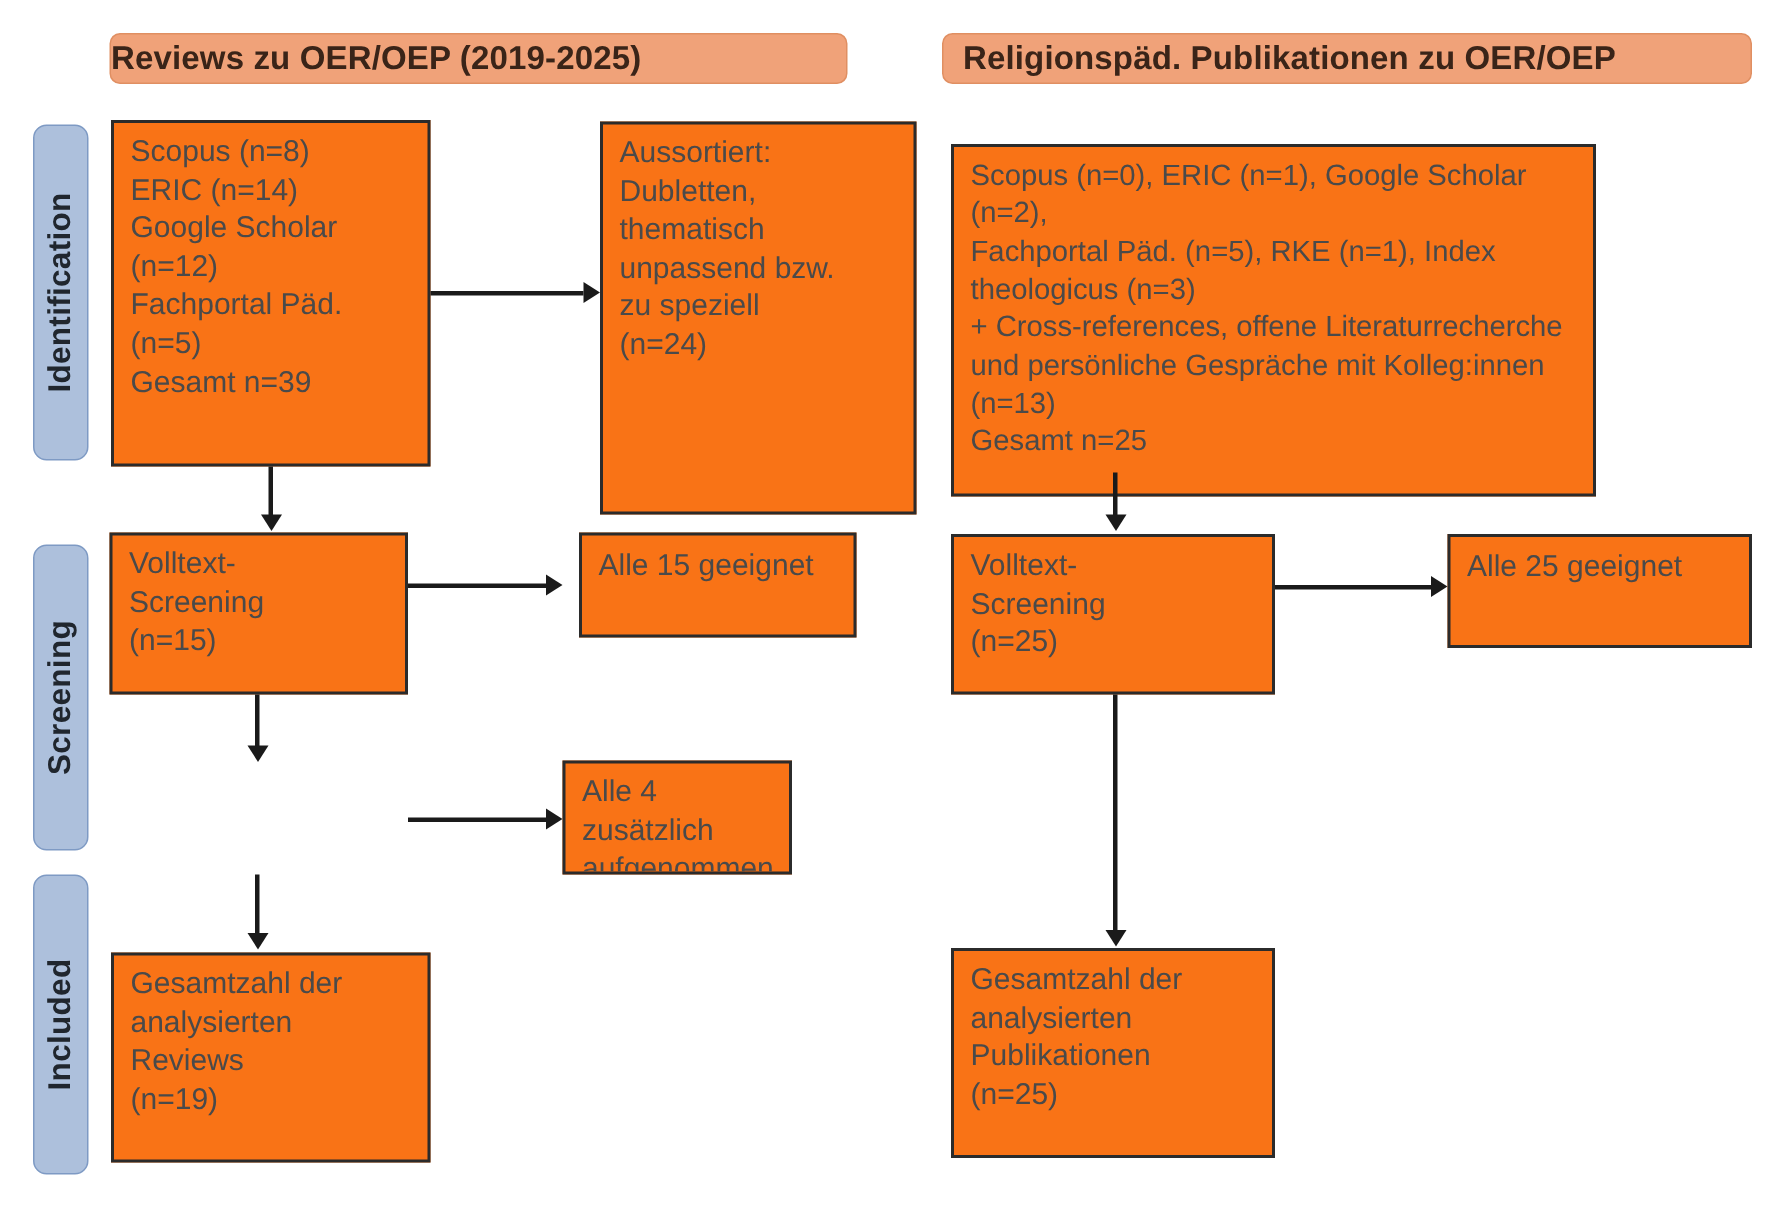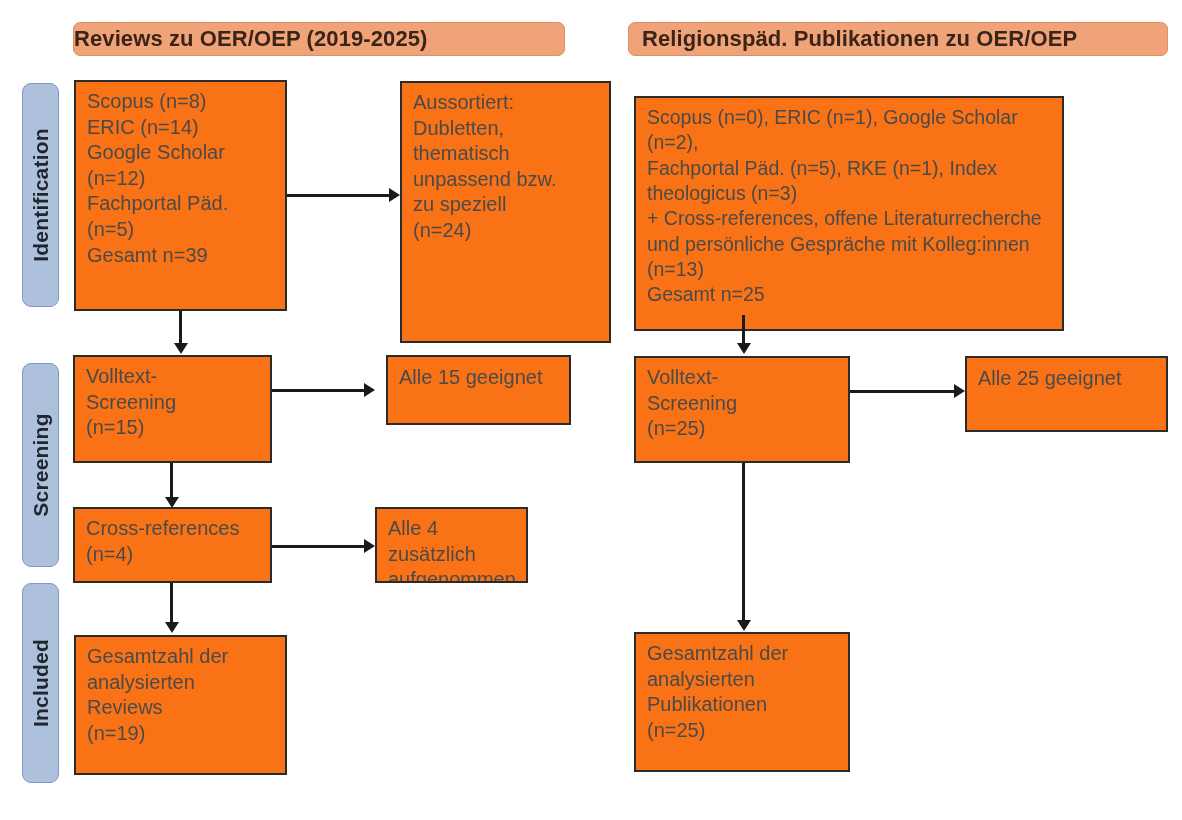--- a/index.html
+++ b/index.html
@@ -141,22 +141,20 @@
 (n=15)</div>
 
   <div class="node" style="left:375px; top:355px; width:185px; height:70px;margin-left:11px;">Alle 15 geeignet</div>
 
   <div class="conn-h" style="left:272px; top:389px; width:92px;"></div>
   <div class="arrow-right" style="left:364px; top:383px;"></div>
 
   <div class="conn-v" style="left:170px; top:463px; height:35px;"></div>
   <div class="arrow-down" style="left:164.5px; top:497px;"></div>
 
-  <div class="node tight" style="left:73px; top:507px; width:199px; height:76px;">Cross-references
-(n=4)</div>
 
   <div class="node tight" style="left:375px; top:507px; width:153px; height:76px;">Alle 4 zusätzlich
 aufgenommen</div>
 
   <div class="conn-h" style="left:272px; top:545px; width:92px;"></div>
   <div class="arrow-right" style="left:364px; top:539px;"></div>
 
   <div class="conn-v" style="left:170px; top:583px; height:40px;"></div>
   <div class="arrow-down" style="left:164.5px; top:622px;"></div>
 

